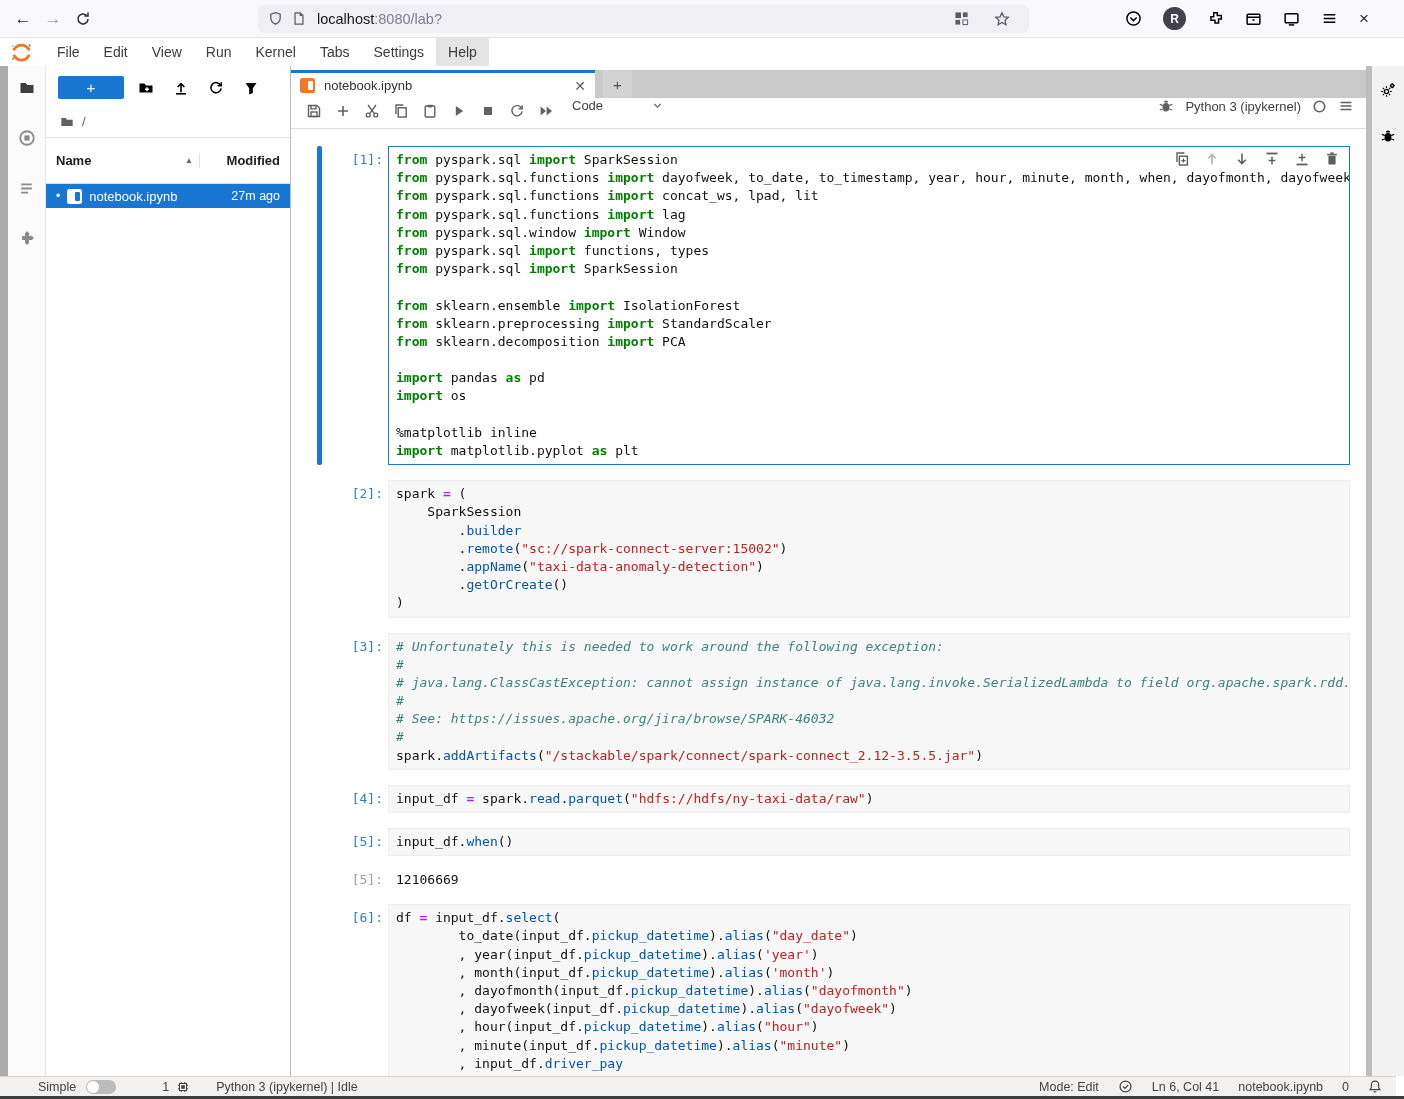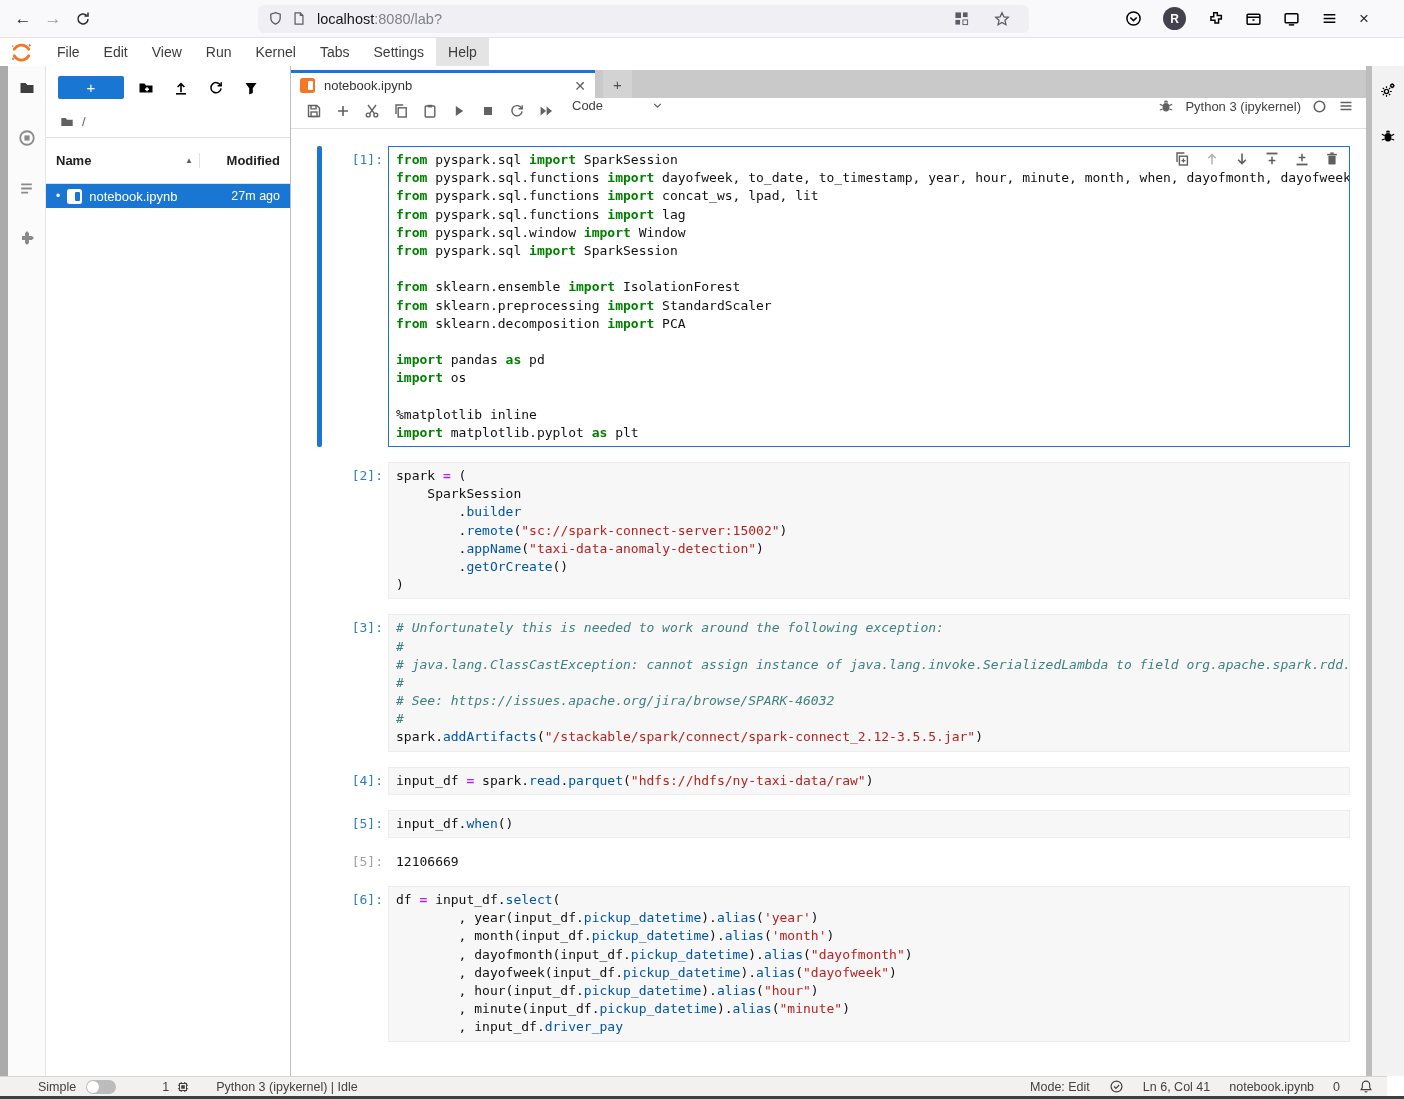--- a/index.html
+++ b/index.html
@@ -89,21 +89,21 @@
   .outrow{display:flex;margin:-5px 0 15px;}
   .out-text{font:13px/18px "DejaVu Sans Mono",monospace;color:#111;padding:5px 8px 0;}
   .cell-toolbar{position:absolute;top:4px;right:9px;display:flex;gap:14px;}
   .ctb{color:#5f5f5f;}
   .ctb.dim{color:#b5b5b5;}
 
   .panel-divider{width:6px;background:#bdbdbd;}
   .right-sidebar{width:32px;background:#f2f2f2;display:flex;flex-direction:column;align-items:center;padding-top:16px;gap:30px;box-sizing:border-box;color:#616161;}
 
   
-  .statusbar{position:absolute;left:0;right:17px;top:1076px;height:20px;background:#f3f1f0;border-top:1px solid #d8d6d4;box-sizing:border-box;display:flex;align-items:center;font-size:12.5px;color:#424242;padding:0 14px 0 38px;}
+  .statusbar{position:absolute;left:0;right:8px;top:1076px;height:20px;background:#f3f1f0;border-top:1px solid #d8d6d4;box-sizing:border-box;display:flex;align-items:center;font-size:12.5px;color:#424242;padding:0 14px 0 38px;}
   .sb-left{display:flex;align-items:center;gap:10px;}
   .toggle{width:30px;height:14px;border-radius:7px;background:#bcbcbc;position:relative;margin-right:22px;}
   .toggle i{position:absolute;left:1px;top:1px;width:12px;height:12px;border-radius:50%;background:#fff;}
   .sb-kernels{margin-left:14px;display:flex;align-items:center;gap:7px;}
   .sb-status{margin-left:16px;}
   .sb-right{margin-left:auto;display:flex;align-items:center;gap:19px;}
   .bottom-strip{position:absolute;left:0;right:0;top:1096px;height:3px;background:#3e3e3e;}
 </style>
 </head>
 <body>
@@ -448,20 +448,21 @@
                   <rect x="3.2" y="2.8" width="9.6" height="1.6"></rect>
                   <rect x="6.2" y="1.4" width="3.6" height="1.4"></rect>
                 </svg>
               </button>
             </div>
        <div class="line"><span class="tok-kw">from</span> pyspark.sql <span class="tok-kw">import</span> SparkSession</div>
             <div class="line"><span class="tok-kw">from</span> pyspark.sql.functions <span class="tok-kw">import</span> dayofweek, to_date, to_timestamp, year, hour, minute, month, when, dayofmonth, dayofweek</div>
             <div class="line"><span class="tok-kw">from</span> pyspark.sql.functions <span class="tok-kw">import</span> concat_ws, lpad, lit</div>
             <div class="line"><span class="tok-kw">from</span> pyspark.sql.functions <span class="tok-kw">import</span> lag</div>
             <div class="line"><span class="tok-kw">from</span> pyspark.sql.window <span class="tok-kw">import</span> Window</div>
+            <div class="line"><span class="tok-kw">from</span> pyspark.sql <span class="tok-kw">import</span> functions, types</div>
             <div class="line"><span class="tok-kw">from</span> pyspark.sql <span class="tok-kw">import</span> SparkSession</div>
             <div class="line"></div>
             <div class="line"><span class="tok-kw">from</span> sklearn.ensemble <span class="tok-kw">import</span> IsolationForest</div>
             <div class="line"><span class="tok-kw">from</span> sklearn.preprocessing <span class="tok-kw">import</span> StandardScaler</div>
             <div class="line"><span class="tok-kw">from</span> sklearn.decomposition <span class="tok-kw">import</span> PCA</div>
             <div class="line"></div>
             <div class="line"><span class="tok-kw">import</span> pandas <span class="tok-kw">as</span> pd</div>
             <div class="line"><span class="tok-kw">import</span> os</div>
             <div class="line"></div>
             <div class="line">%matplotlib inline</div>
@@ -528,20 +529,21 @@
        <div class="out-text">12106669</div>
         </div>
         <div class="cell">
           <div class="cell-gutter">
        <div class="collapser"></div>
        <div class="prompt">[6]:</div>
      </div>
      <div class="editor">
 
        <div class="line">df <span class="tok-op">=</span> input_df.<span class="tok-prop">select</span>(</div>
+            <div class="line">        to_date(input_df.<span class="tok-prop">pickup_datetime</span>).<span class="tok-prop">alias</span>(<span class="tok-str">"day_date"</span>)</div>
             <div class="line">        , year(input_df.<span class="tok-prop">pickup_datetime</span>).<span class="tok-prop">alias</span>(<span class="tok-str">'year'</span>)</div>
             <div class="line">        , month(input_df.<span class="tok-prop">pickup_datetime</span>).<span class="tok-prop">alias</span>(<span class="tok-str">'month'</span>)</div>
             <div class="line">        , dayofmonth(input_df.<span class="tok-prop">pickup_datetime</span>).<span class="tok-prop">alias</span>(<span class="tok-str">"dayofmonth"</span>)</div>
             <div class="line">        , dayofweek(input_df.<span class="tok-prop">pickup_datetime</span>).<span class="tok-prop">alias</span>(<span class="tok-str">"dayofweek"</span>)</div>
             <div class="line">        , hour(input_df.<span class="tok-prop">pickup_datetime</span>).<span class="tok-prop">alias</span>(<span class="tok-str">"hour"</span>)</div>
             <div class="line">        , minute(input_df.<span class="tok-prop">pickup_datetime</span>).<span class="tok-prop">alias</span>(<span class="tok-str">"minute"</span>)</div>
             <div class="line">        , input_df.<span class="tok-prop">driver_pay</span></div>
      </div>
         </div>
       </div>

